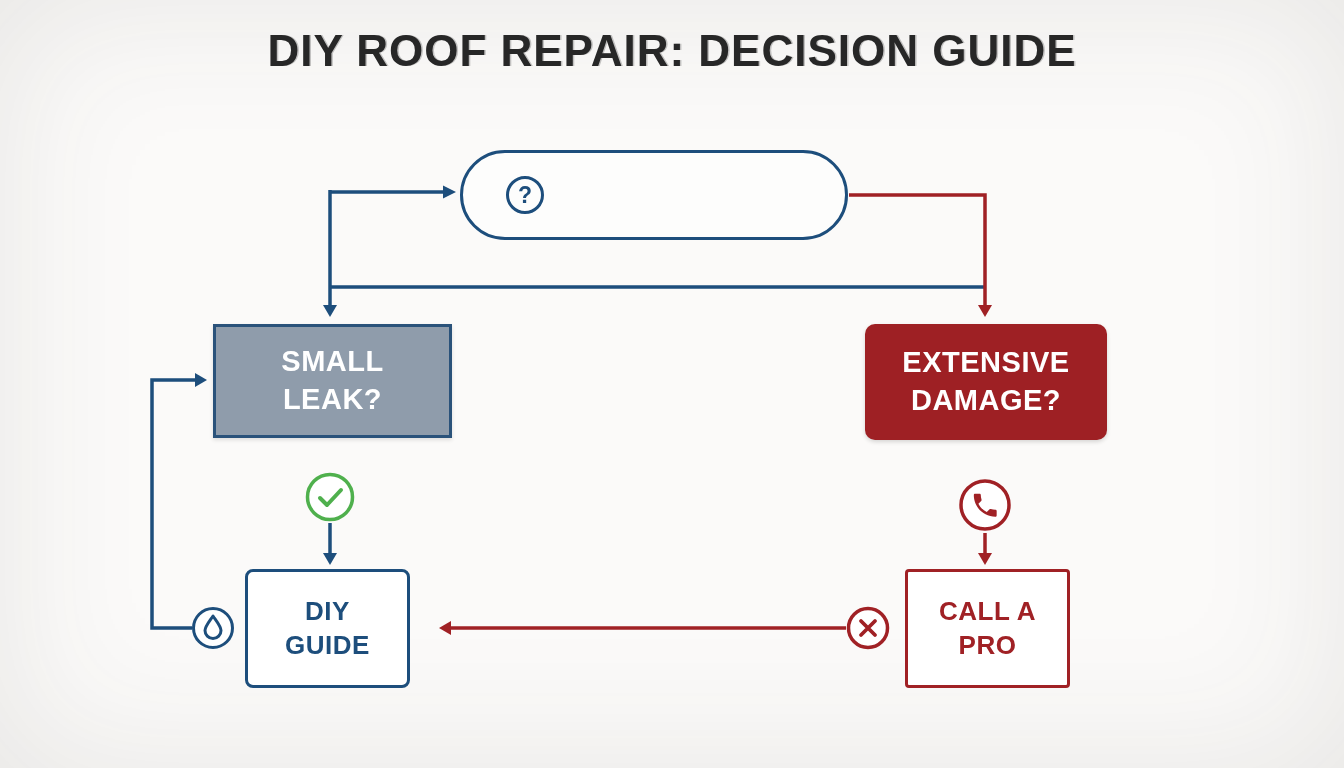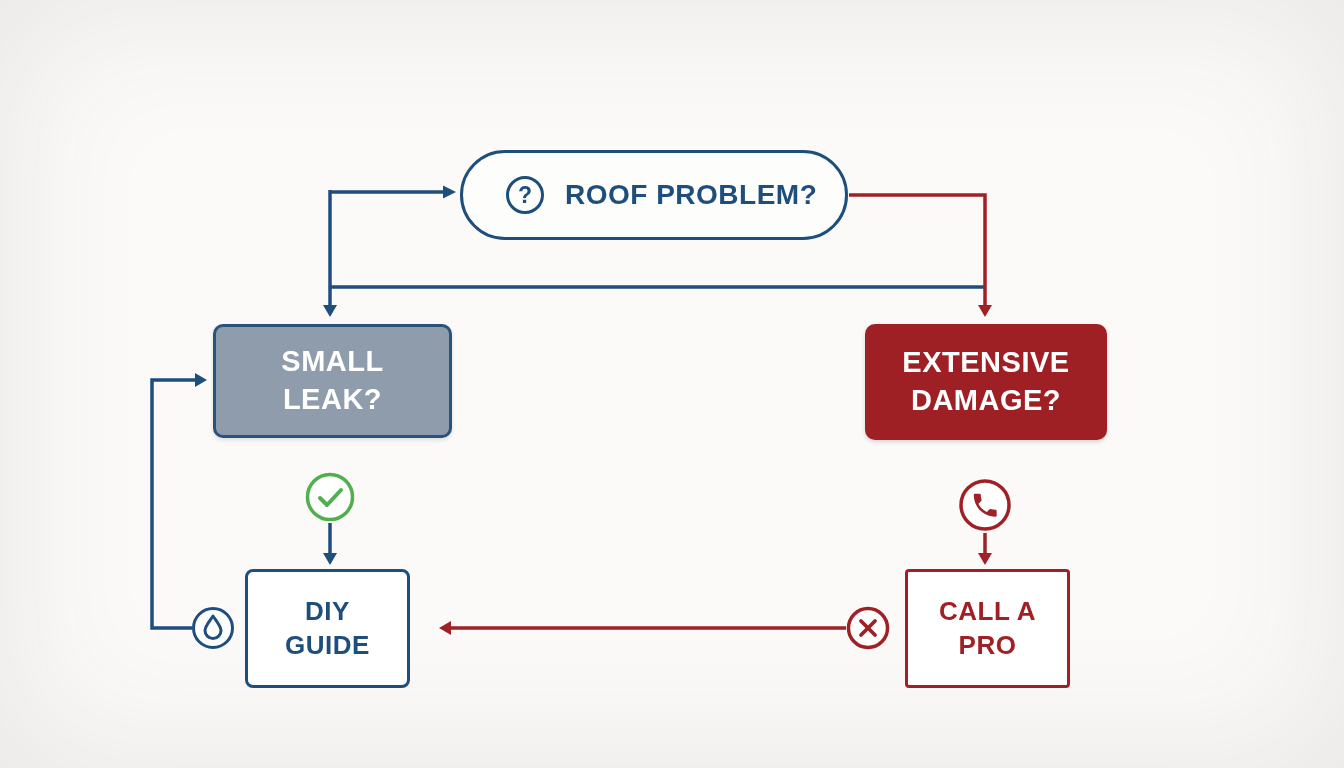--- a/index.html
+++ b/index.html
@@ -22,21 +22,21 @@
   }
   .label{font-weight:bold;text-align:center;line-height:1.3;letter-spacing:.5px;}
   .pill{
     left:460px;top:150px;width:388px;height:90px;
     border:3.5px solid #1d4e7c;border-radius:46px;background:#fdfdfc;
     justify-content:flex-start;padding-left:40px;gap:18px;
   }
   .pill .label{font-size:28px;color:#1d4e7c;}
   .steel{
     left:213px;top:324px;width:239px;height:114px;
-    background:#8f9cab;border:3.5px solid #2a527a;border-radius:10px;
+    background:#8f9cab;border:3.5px solid #2a527a;border-radius:0;
     box-shadow:0 2px 4px rgba(0,0,0,.12);
   }
   .steel .label{width:170px;font-size:29px;color:#ffffff;}
   .danger{
     left:865px;top:324px;width:242px;height:116px;
     background:#9e2024;border-radius:10px;
     box-shadow:0 2px 4px rgba(0,0,0,.15);
   }
   .danger .label{width:205px;font-size:29px;color:#ffffff;}
   .outline-blue{
@@ -49,20 +49,21 @@
     background:#ffffff;border:3.5px solid #a02125;border-radius:4px;
   }
   .outline-red .label{width:125px;font-size:26px;color:#a02125;}
   .floating-icon{position:absolute;}
 </style>
 </head>
 <body>
 
 <div class="canvas">
 
+  <h1 class="title">DIY ROOF REPAIR: DECISION GUIDE</h1>
 
   <svg class="connectors" width="1344" height="768" viewBox="0 0 1344 768">
 
     <g stroke="#1d4e7c" stroke-width="3.5" fill="none">
       <path d="M330 192 H443"></path>
       <polygon points="456,192 443,185.5 443,198.5" fill="#1d4e7c" stroke="none"></polygon>
     </g>
     <g stroke="#1d4e7c" stroke-width="3.5" fill="none">
       <path d="M330 190 V305"></path>
       <polygon points="330,317 323,305 337,305" fill="#1d4e7c" stroke="none"></polygon>
@@ -91,21 +92,20 @@
       <path d="M846 628 H451"></path>
       <polygon points="439,628 451,621 451,635" fill="#a02125" stroke="none"></polygon>
     </g>
   </svg>
 
   <div class="node pill">
     <svg width="44" height="44" viewBox="0 0 44 44">
       <circle cx="22" cy="22" r="17.5" fill="none" stroke="#1d4e7c" stroke-width="3"></circle>
       <text x="22" y="30" text-anchor="middle" font-size="23" font-weight="bold" font-family="Liberation Sans, sans-serif" fill="#1d4e7c">?</text>
     </svg>
-    <span class="label">ROOF PROBLEM?</span>
   </div>
 
   <div class="node steel">
     <span class="label">SMALL LEAK?</span>
   </div>
 
   <div class="node danger">
     <span class="label">EXTENSIVE DAMAGE?</span>
   </div>
 

